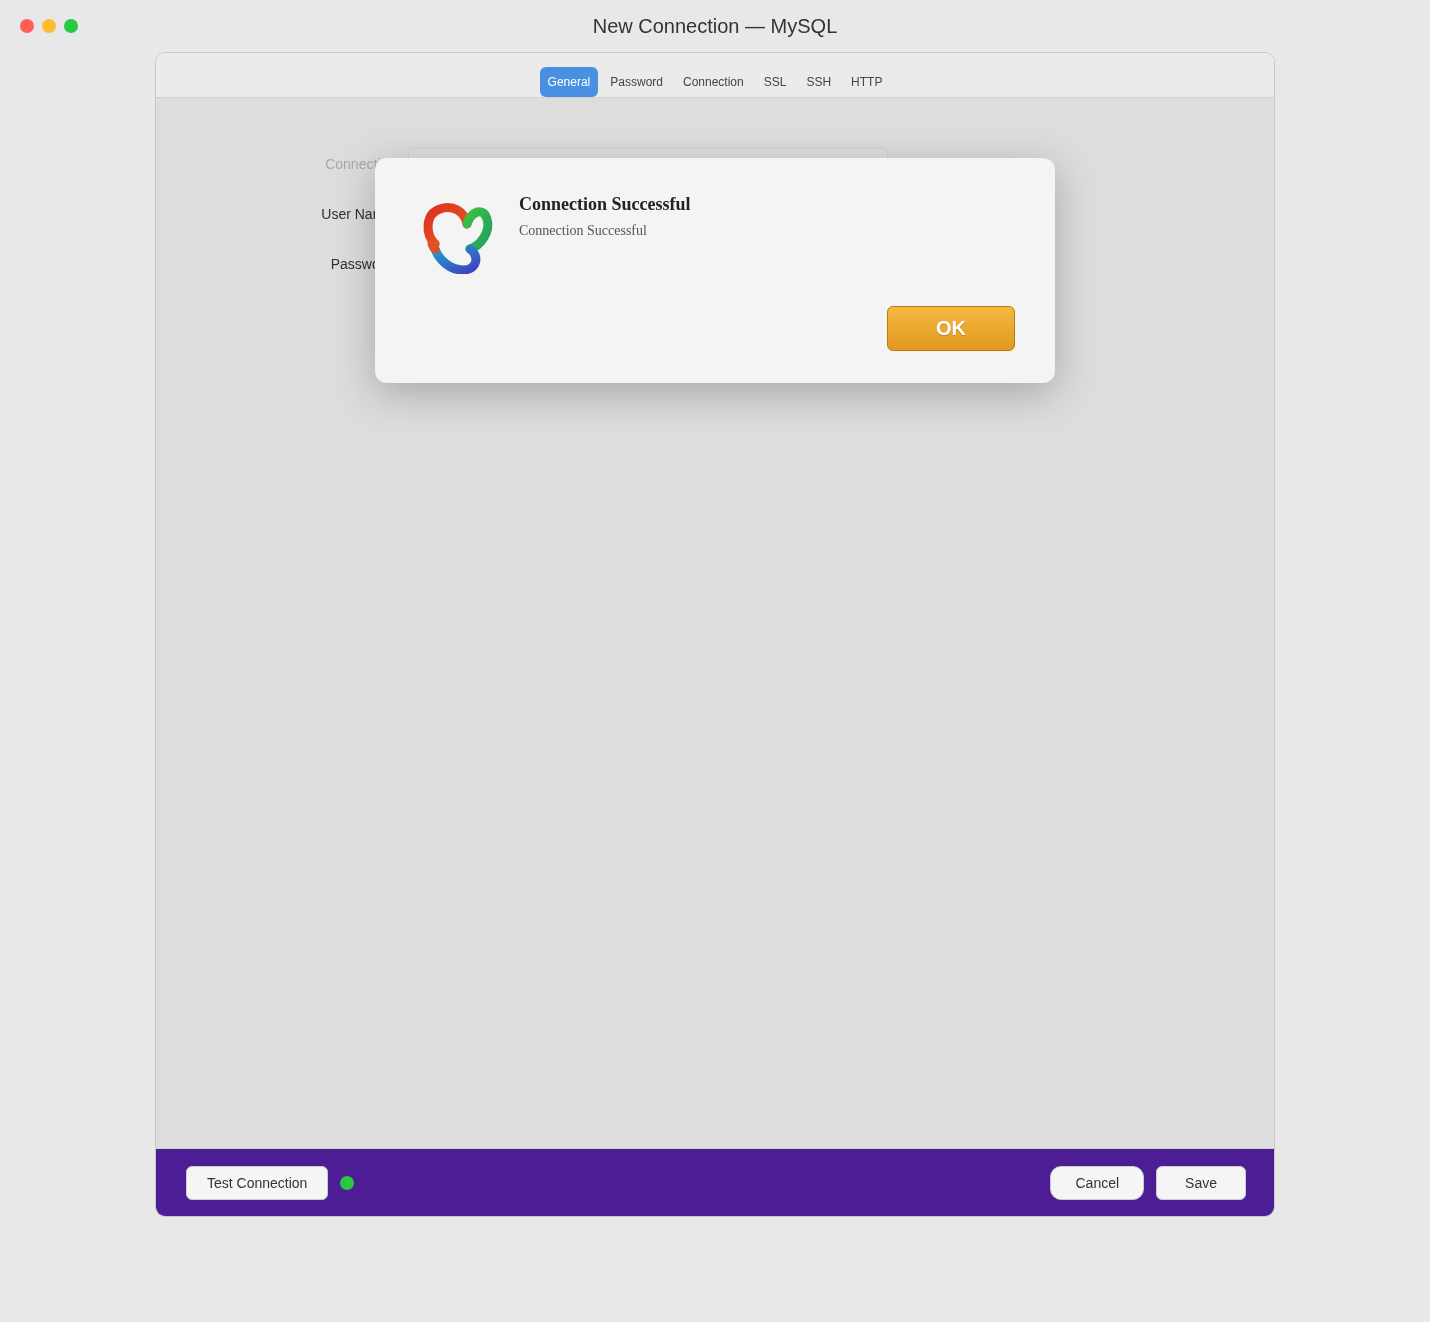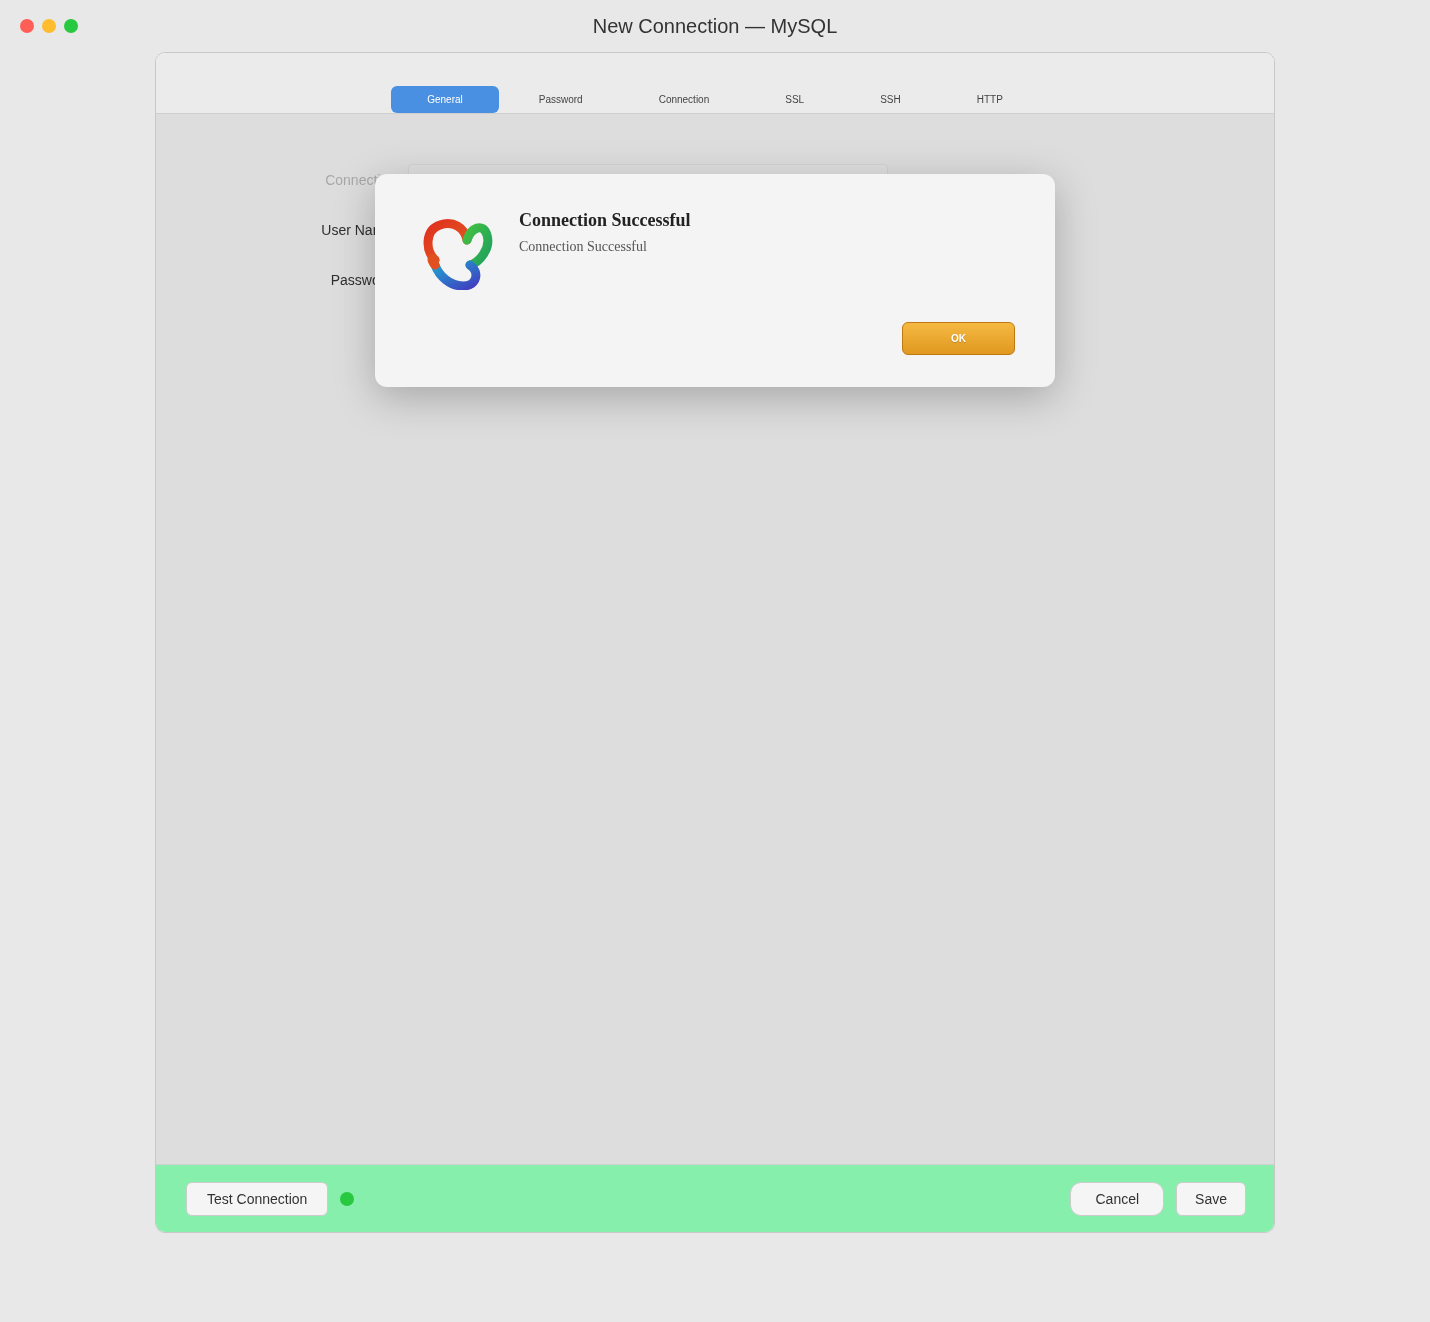--- a/index.html
+++ b/index.html
@@ -72,28 +72,27 @@
     .tabs-bar {
       background: #ebebeb;
       border-bottom: 1px solid #d0d0d0;
       padding: 14px 0 0 0;
       display: flex;
       justify-content: center;
       gap: 4px;
     }
 
     .tab {
-      padding: 8px 36px;
-      font-size: 10px;
+      padding: 8px 8px;
+      font-size: 12px;
       color: #444;
       border-radius: 6px 6px 0 0;
       cursor: pointer;
       background: transparent;
       border: none;
-      margin-top: 19px;
     }
 
     .tab.active {
       background: #4a90e2;
       color: #fff;
       border-radius: 6px;
     }
 
     
     .content-area {
@@ -183,21 +182,21 @@
     }
 
     .hint-text {
       margin-left: 192px;
       font-size: 13px;
       color: #888;
     }
 
     
     .bottom-bar {
-      background: #86efac;
+      background: #4c1d95;
       border-top: 1px solid #d0d0d0;
       height: 68px;
       display: flex;
       align-items: center;
       padding: 0 30px;
       flex-shrink: 0;
       width: 1120px;
       gap: 12px;
     }
 
@@ -227,21 +226,21 @@
       padding: 8px 24px;
       border: 1px solid #ccc;
       border-radius: 11px;
       background: #f5f5f5;
       font-size: 14px;
       color: #333;
       cursor: pointer;
     }
 
     .save-btn {
-      padding: 8px 18px;
+      padding: 8px 28px;
       border: 1px solid #ccc;
       border-radius: 6px;
       background: #f5f5f5;
       font-size: 14px;
       color: #333;
       cursor: pointer;
     }
 
     
     .overlay {
@@ -302,21 +301,21 @@
     .dialog-bottom {
       display: flex;
       justify-content: flex-end;
     }
 
     .ok-btn {
       padding: 10px 48px;
       background: linear-gradient(180deg, #f5b942 0%, #e09820 100%);
       border: 1px solid #c07810;
       border-radius: 6px;
-      font-size: 10px;
+      font-size: 20px;
       color: #fff;
       font-weight: 600;
       cursor: pointer;
       text-shadow: 0 1px 1px rgba(0,0,0,0.2);
     }
   </style>
 </head>
 <body>
 
 <div class="title-bar">

